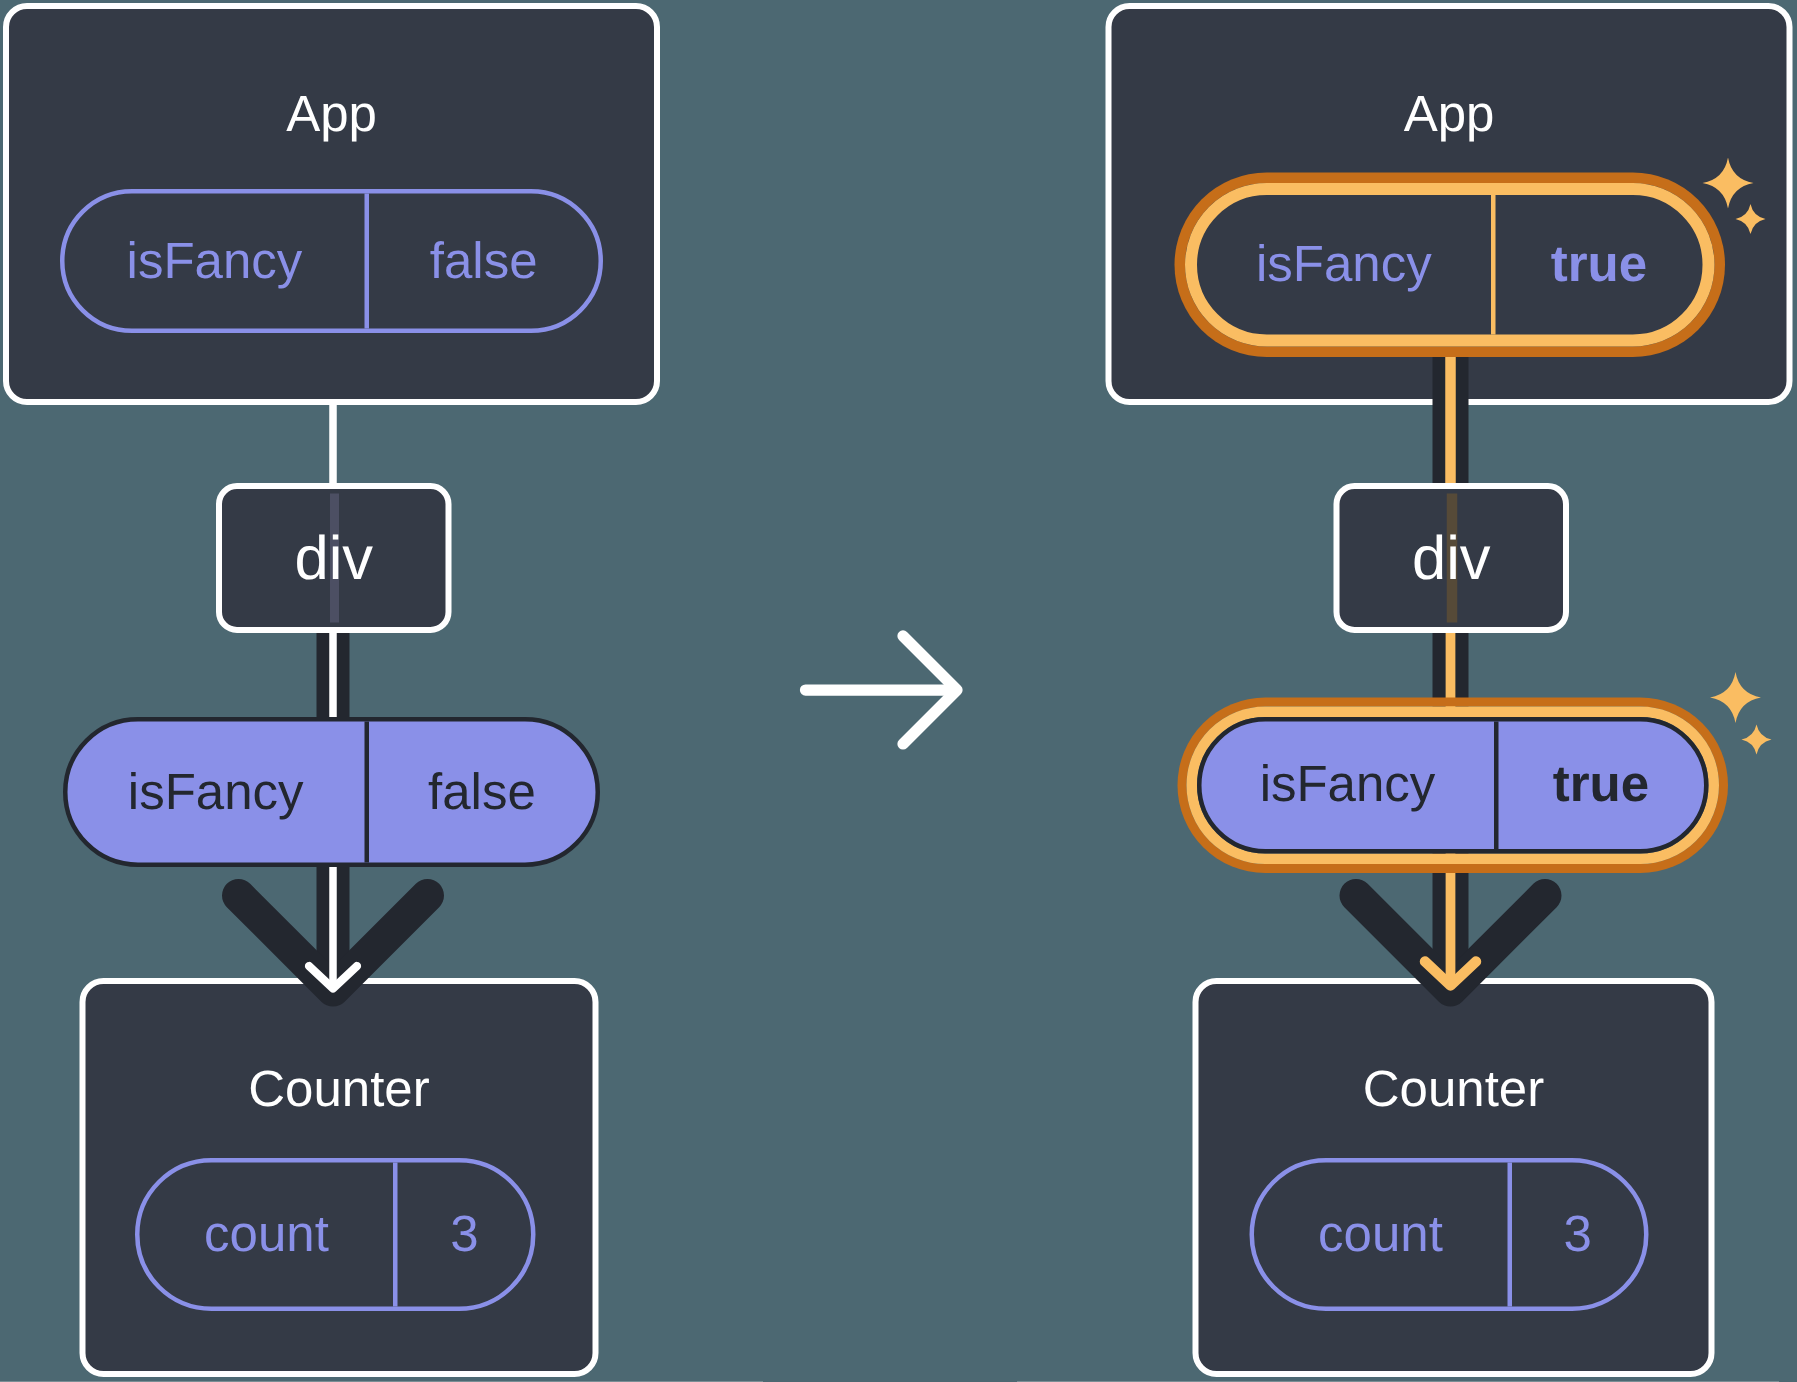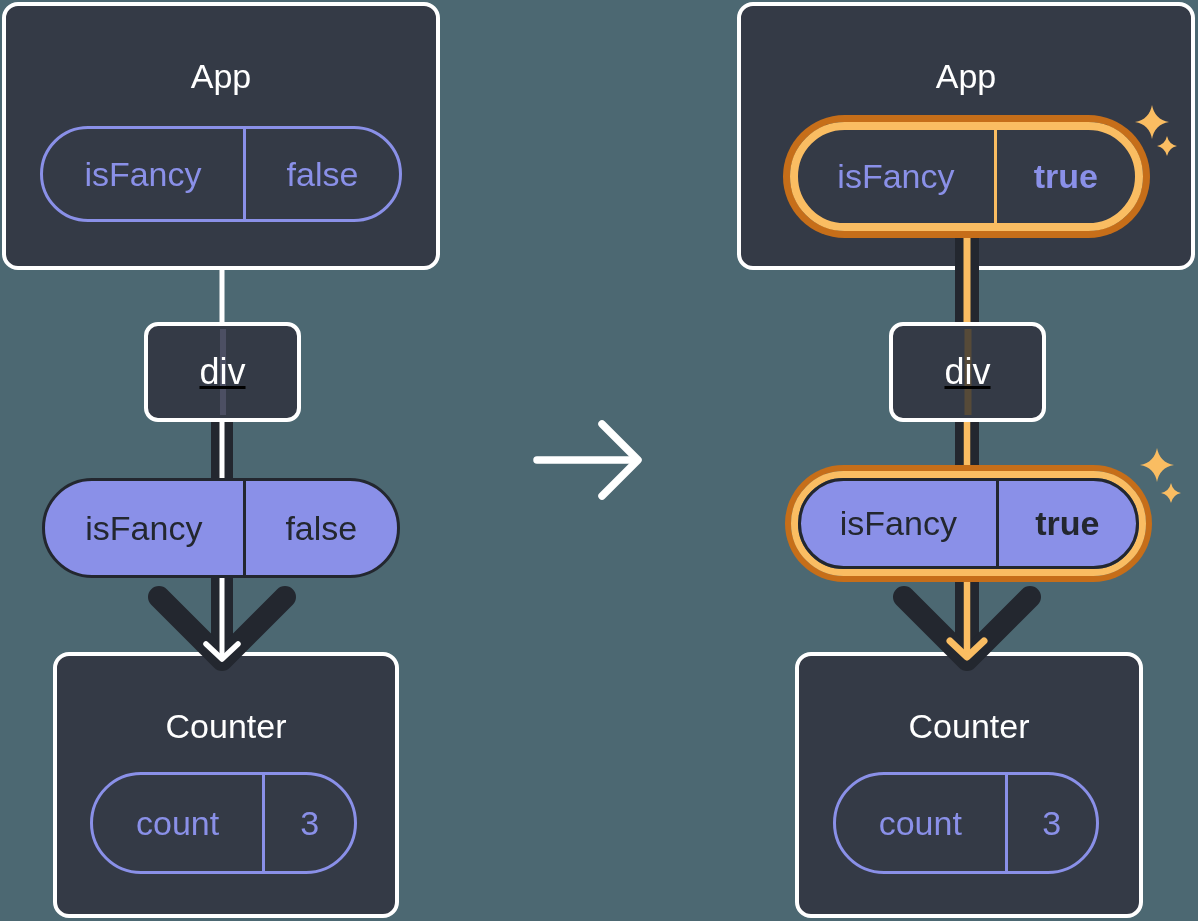--- a/index.html
+++ b/index.html
@@ -6,28 +6,27 @@
   .stage {
     position:relative; width:1198px; height:921px; overflow:hidden;
     background:var(--background,#4C6872);
     font-family:"Liberation Sans","DejaVu Sans",sans-serif;
   }
   .card {
     position:absolute; box-sizing:border-box; z-index:10;
     background:var(--card-fill,#343A46);
     border:4px solid var(--card-border,#FFFFFF);
     border-radius:16px;
-    text-decoration:underline;
   }
   .card-title {
     position:absolute; left:0; right:0; top:51px; text-align:center;
     color:#fff; font-size:34px; font-weight:500; line-height:38px;
   }
   .div-card { border-radius:14px; display:flex; align-items:center; justify-content:center; }
-  .div-label { position:relative; z-index:2; color:#fff; font-size:36px; font-weight:500; }
+  .div-label { position:relative; z-index:2; color:#fff; font-size:41px; font-weight:500; }
   .stripe { position:absolute; top:3px; bottom:3px; left:50%; transform:translateX(-50%); width:6px; z-index:1; }
   .stripe.before { background:var(--stripe-before,#4C4F63); }
   .stripe.after  { background:var(--stripe-after,#564A38); width:7px; }
 
   .pill { position:absolute; box-sizing:border-box; z-index:30; display:flex; font-size:34px;align-items:center; }
   .cell { display:flex; align-items:center; justify-content:center; height:100%; box-sizing:border-box; }
 
   
   #app-before     { left:2px;   top:2px;   width:438px; height:268px; }
   #div-before     { left:144px; top:322px; width:157px; height:100px; }

